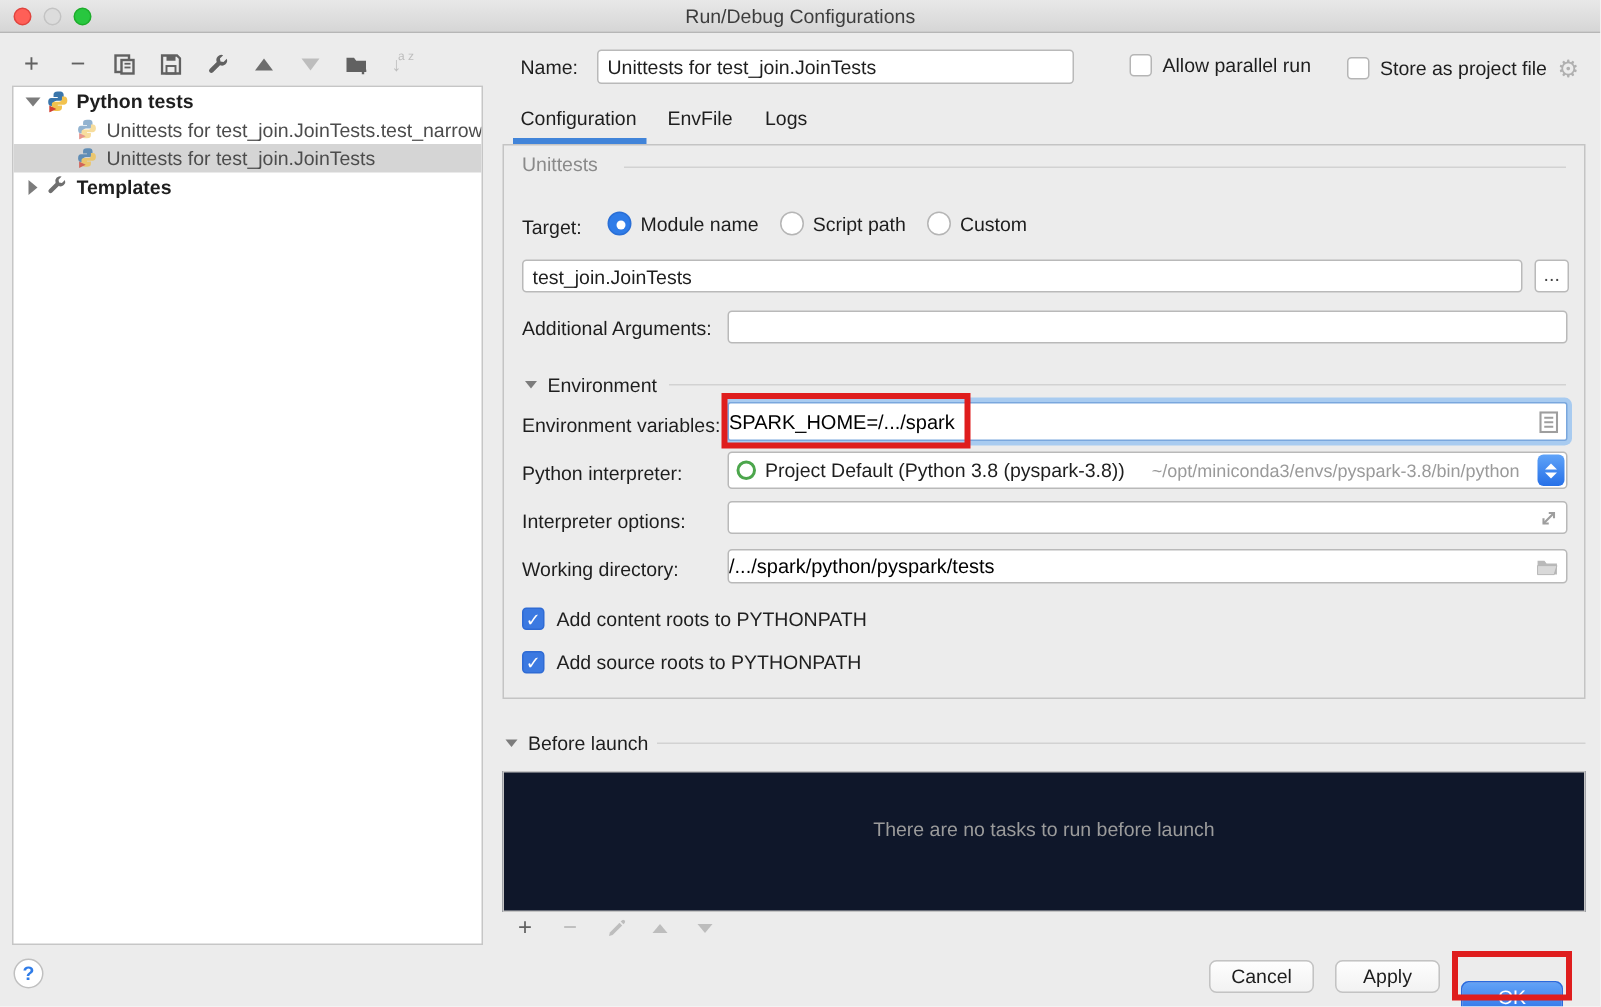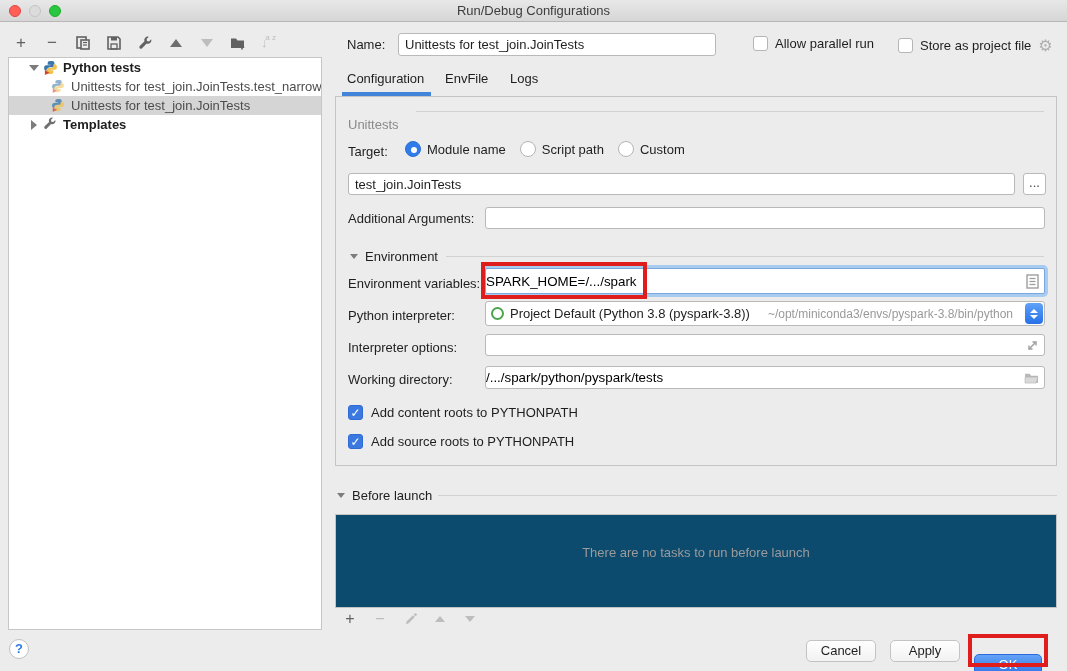--- a/index.html
+++ b/index.html
@@ -23,21 +23,21 @@
   .tbi.dis { color:#b9b9b9; }
   .tri-up { width:0; height:0; border-left:6px solid transparent; border-right:6px solid transparent; border-bottom:8px solid #6d6d6d; }
   .tri-down { width:0; height:0; border-left:6px solid transparent; border-right:6px solid transparent; border-top:8px solid #bdbdbd; }
   .sortaz { position:relative; width:16px; height:16px; }
   .sortaz .ar { position:absolute; left:1px; top:0; color:#bdbdbd; font-size:13px; }
   .sortaz .lt { position:absolute; right:0; top:-1px; color:#bdbdbd; font-size:8px; line-height:8px; text-align:center; }
 
   
   .tree-panel { position:absolute; left:8px; top:57px; width:314px; height:573px;
     background:#fff; border:1px solid #c6c6c6; overflow:hidden; white-space:nowrap; }
-  .trow { height:19px; display:flex; align-items:center; padding-left:18px; }
+  .trow { height:19px; display:flex; align-items:center; padding-left:6px; }
   .trow.sel { background:#d5d5d5; }
   .twisty { width:14px; display:inline-flex; justify-content:center; }
   .tw-open { width:0;height:0;border-left:5px solid transparent;border-right:5px solid transparent;border-top:6px solid #7c7c7c; }
   .tw-closed { width:0;height:0;border-top:5px solid transparent;border-bottom:5px solid transparent;border-left:6px solid #7c7c7c; }
   .ticon { width:16px; height:16px; margin:0 4px 0 2px; flex:0 0 auto; }
   .trow .lbl { overflow:hidden; }
   .bold { font-weight:bold; }
   .indent1 { padding-left:40px; }
   .child { color:#4c4c4c; }
 
@@ -82,21 +82,21 @@
   .chev-up { width:0;height:0;border-left:4px solid transparent;border-right:4px solid transparent;border-bottom:4px solid #fff; }
   .chev-dn { width:0;height:0;border-left:4px solid transparent;border-right:4px solid transparent;border-top:4px solid #fff; }
   .conda { width:13px; height:13px; border-radius:50%; border:2.5px solid #4ca64c; margin-left:5px; flex:0 0 auto; }
 
   .plainfield { position:absolute; background:#fff; border:1px solid #b9b9b9; border-radius:3px; display:flex; align-items:center; }
   .plainfield input { border:none; flex:1; background:transparent; }
 
   .pycheck { position:absolute; display:flex; align-items:center; gap:8px; }
 
   
-  .tasksbox { position:absolute; left:335px; top:514px; width:722px; height:94px; background:#0c4a6e; border:1px solid #c4c4c4; }
+  .tasksbox { position:absolute; left:335px; top:514px; width:722px; height:94px; background:#0f172a; border:1px solid #c4c4c4; }
   .tasksbox .empty { display:block; text-align:center; margin-top:30px; color:#9b9b9b; }
   .dec-toolbar { position:absolute; left:341px; top:610px; display:flex; align-items:center; gap:12px; }
   .dec-toolbar .tbi { font-size:16px; }
   .tri-up.sm { border-left-width:5px; border-right-width:5px; border-bottom-width:6px; border-bottom-color:#bdbdbd; }
   .tri-down.sm { border-left-width:5px; border-right-width:5px; border-top-width:6px; }
 
   
   .helpbtn { position:absolute; left:9px; top:639px; width:20px; height:20px; border-radius:50%;
     background:#fff; border:1px solid #c0c0c0; color:#2f7ce8; text-align:center; line-height:18px; font-weight:bold; }
   .btn { position:absolute; height:22px; background:linear-gradient(#fefefe,#f2f2f2); border:1px solid #c3c3c3;
@@ -222,21 +222,21 @@
     <span>Store as project file</span>
     <span class="gear">⚙</span>
   </div>
 
   <span class="tab" style="left:347px;">Configuration</span>
   <span class="tab" style="left:445px;">EnvFile</span>
   <span class="tab" style="left:510px;">Logs</span>
   <div class="tab-underline"></div>
 
   <div class="panel">
-    <span class="grp-label" style="left:12px; top:20px;">Unittests</span>
+    <span class="grp-label" style="left:12px; top:5px;">Unittests</span>
     <div class="hline" style="left:80px; right:12px; top:14px;"></div>
 
     <span class="flabel" style="left:12px; top:47px;">Target:</span>
     <div class="rrow" style="left:69px; top:44px;align-items:flex-end;">
       <span class="radio on"></span>
       <span class="rlabel">Module name</span>
       <span class="radio"></span>
       <span class="rlabel">Script path</span>
       <span class="radio"></span>
       <span class="rlabel">Custom</span>

